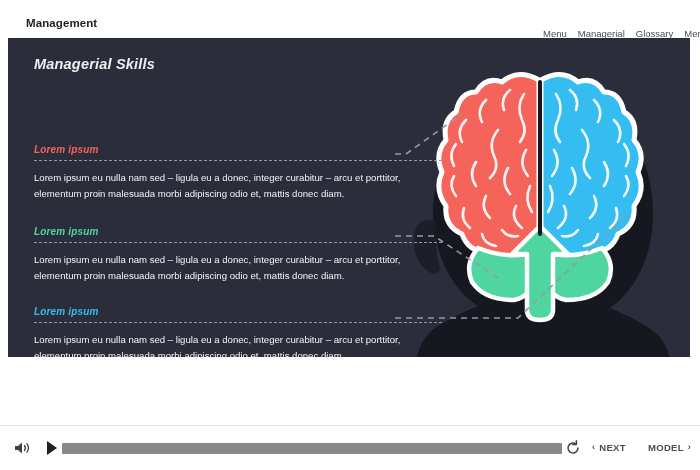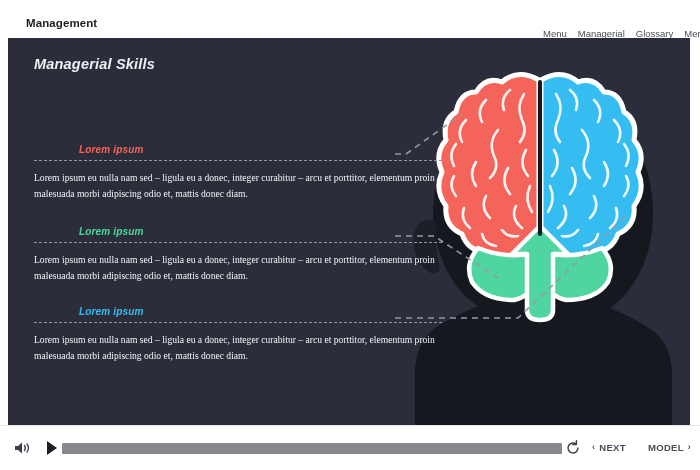--- a/index.html
+++ b/index.html
@@ -43,21 +43,21 @@
     font-size: 9.5px;
     color: #4a4d57;
     cursor: pointer;
     white-space: nowrap;
   }
 
   
   #slide-panel {
     position: absolute;
     left: 8px; top: 38px;
-    width: 682px; height: 387px;
+    width: 682px; height: 319px;
     background: #2b2e3a;
     overflow: hidden;
   }
 
   
   #brain-graphic {
     position: absolute;
     right: 0; top: 0;
     width: 300px; height: 387px;
     pointer-events: none;
@@ -104,33 +104,31 @@
   #block-0 { top: 106px; }
   #block-1 { top: 188px; }
   #block-2 { top: 268px; }
 
   .block-heading {
     font-size: 10px;
     font-weight: bold;
     font-style: italic;
     letter-spacing: 0.15px;
     margin-bottom: 5px;
-    margin-left: 45px;
   }
   .block-divider {
     width: 100%;
     height: 0;
     border-top: 1px dashed #9498a6;
     margin-bottom: 9px;
   }
   .block-body {
     font-size: 9.6px;
     line-height: 1.62;
     color: #f2f3f6;
-    font-family: Liberation Serif, serif;
   }
 
   
   #instructions-row {
     position: absolute;
     left: 26px; top: 362px;
     font-size: 9.6px;
     font-style: italic;
     color: #f2f3f6;
     z-index: 4;

